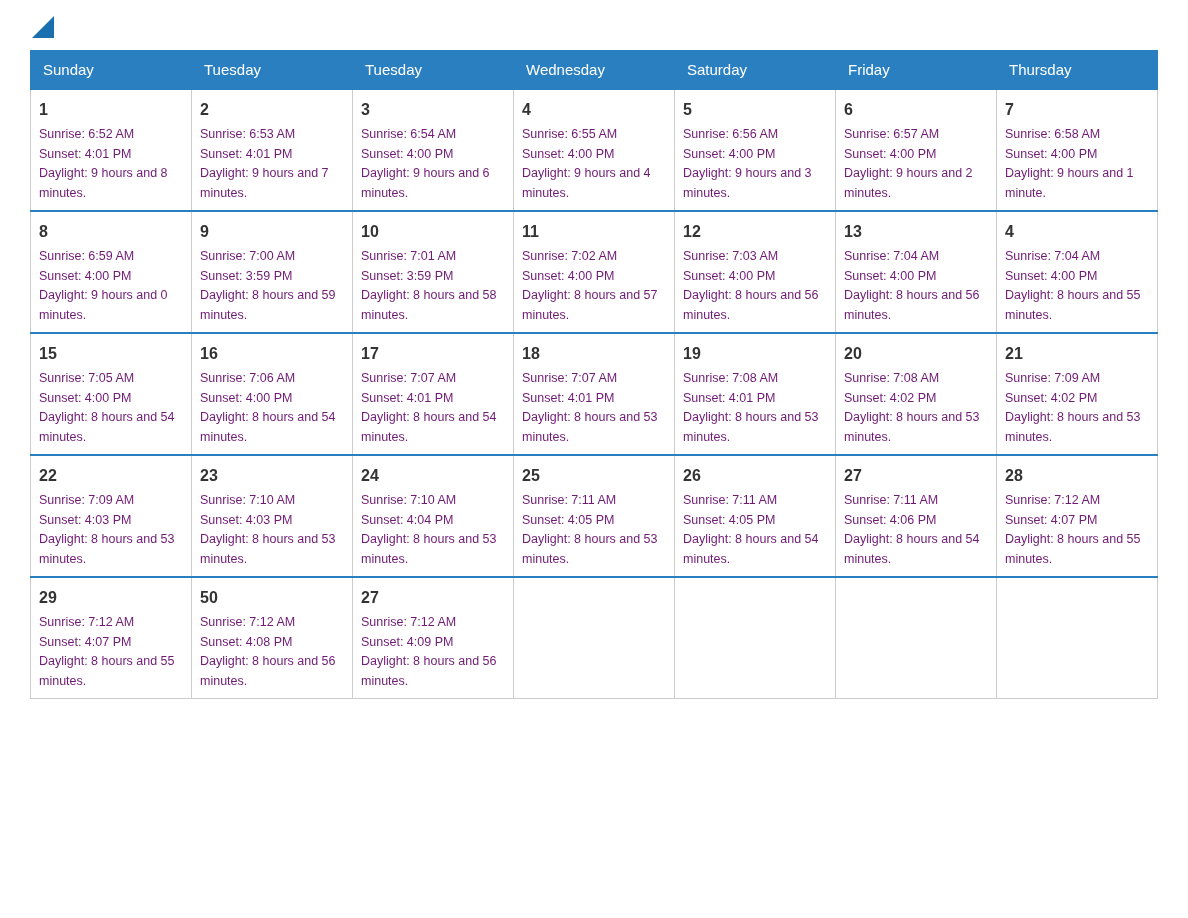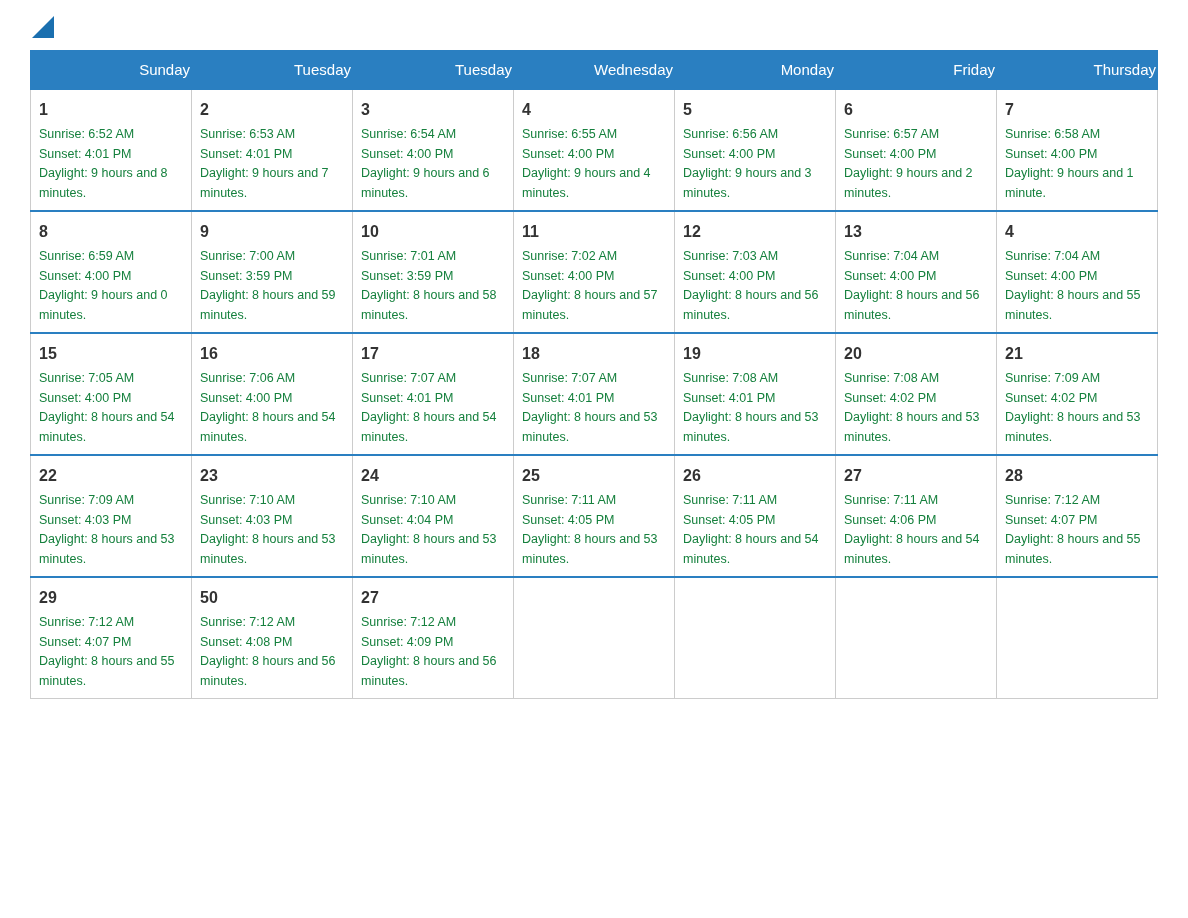--- a/index.html
+++ b/index.html
@@ -46,22 +46,22 @@
       margin-top: 4px;
     }
     .calendar {
       width: 100%;
       border-collapse: collapse;
       table-layout: fixed;
     }
     .calendar th {
       background: #2a7fc1;
       color: #fff;
-      padding: 10px 1px;
-      text-align: right;
+      padding: 10px 12px;
+      text-align: left;
       font-size: 15px;
       font-weight: normal;
       border: 1px solid #2a7fc1;
     }
     .calendar td {
       border: 1px solid #ccc;
       border-top: 2px solid #2a7fc1;
       vertical-align: top;
       padding: 8px;
       font-size: 13px;
@@ -69,21 +69,21 @@
       height: 110px;
     }
     .day-number {
       font-size: 16px;
       font-weight: bold;
       display: block;
       margin-bottom: 2px;
     }
     .day-info {
       font-size: 12.5px;
-      color: #15803d;
+      color: #701a75;
       line-height: 1.45;
     }
     .empty-cell {
       background: #fff;
       border-top: 2px solid #2a7fc1;
     }
   </style>
 </head>
 <body>
 
@@ -103,21 +103,21 @@
   </div>
 </div>
 
 <table class="calendar">
   <thead>
     <tr>
     <th>Sunday</th>
         <th>Tuesday</th>
         <th>Tuesday</th>
         <th>Wednesday</th>
-        <th>Monday</th>
+        <th>Saturday</th>
         <th>Friday</th>
         <th>Thursday</th>
       </tr>
   </thead>
   <tbody id="calendar-body">
   <tr>
         <td><span class="day-number">1</span><span class="day-info">Sunrise: 6:52 AM<br>Sunset: 4:01 PM<br>Daylight: 9 hours and 8 minutes.</span></td>
         <td><span class="day-number">2</span><span class="day-info">Sunrise: 6:53 AM<br>Sunset: 4:01 PM<br>Daylight: 9 hours and 7 minutes.</span></td>
         <td><span class="day-number">3</span><span class="day-info">Sunrise: 6:54 AM<br>Sunset: 4:00 PM<br>Daylight: 9 hours and 6 minutes.</span></td>
         <td><span class="day-number">4</span><span class="day-info">Sunrise: 6:55 AM<br>Sunset: 4:00 PM<br>Daylight: 9 hours and 4 minutes.</span></td>

